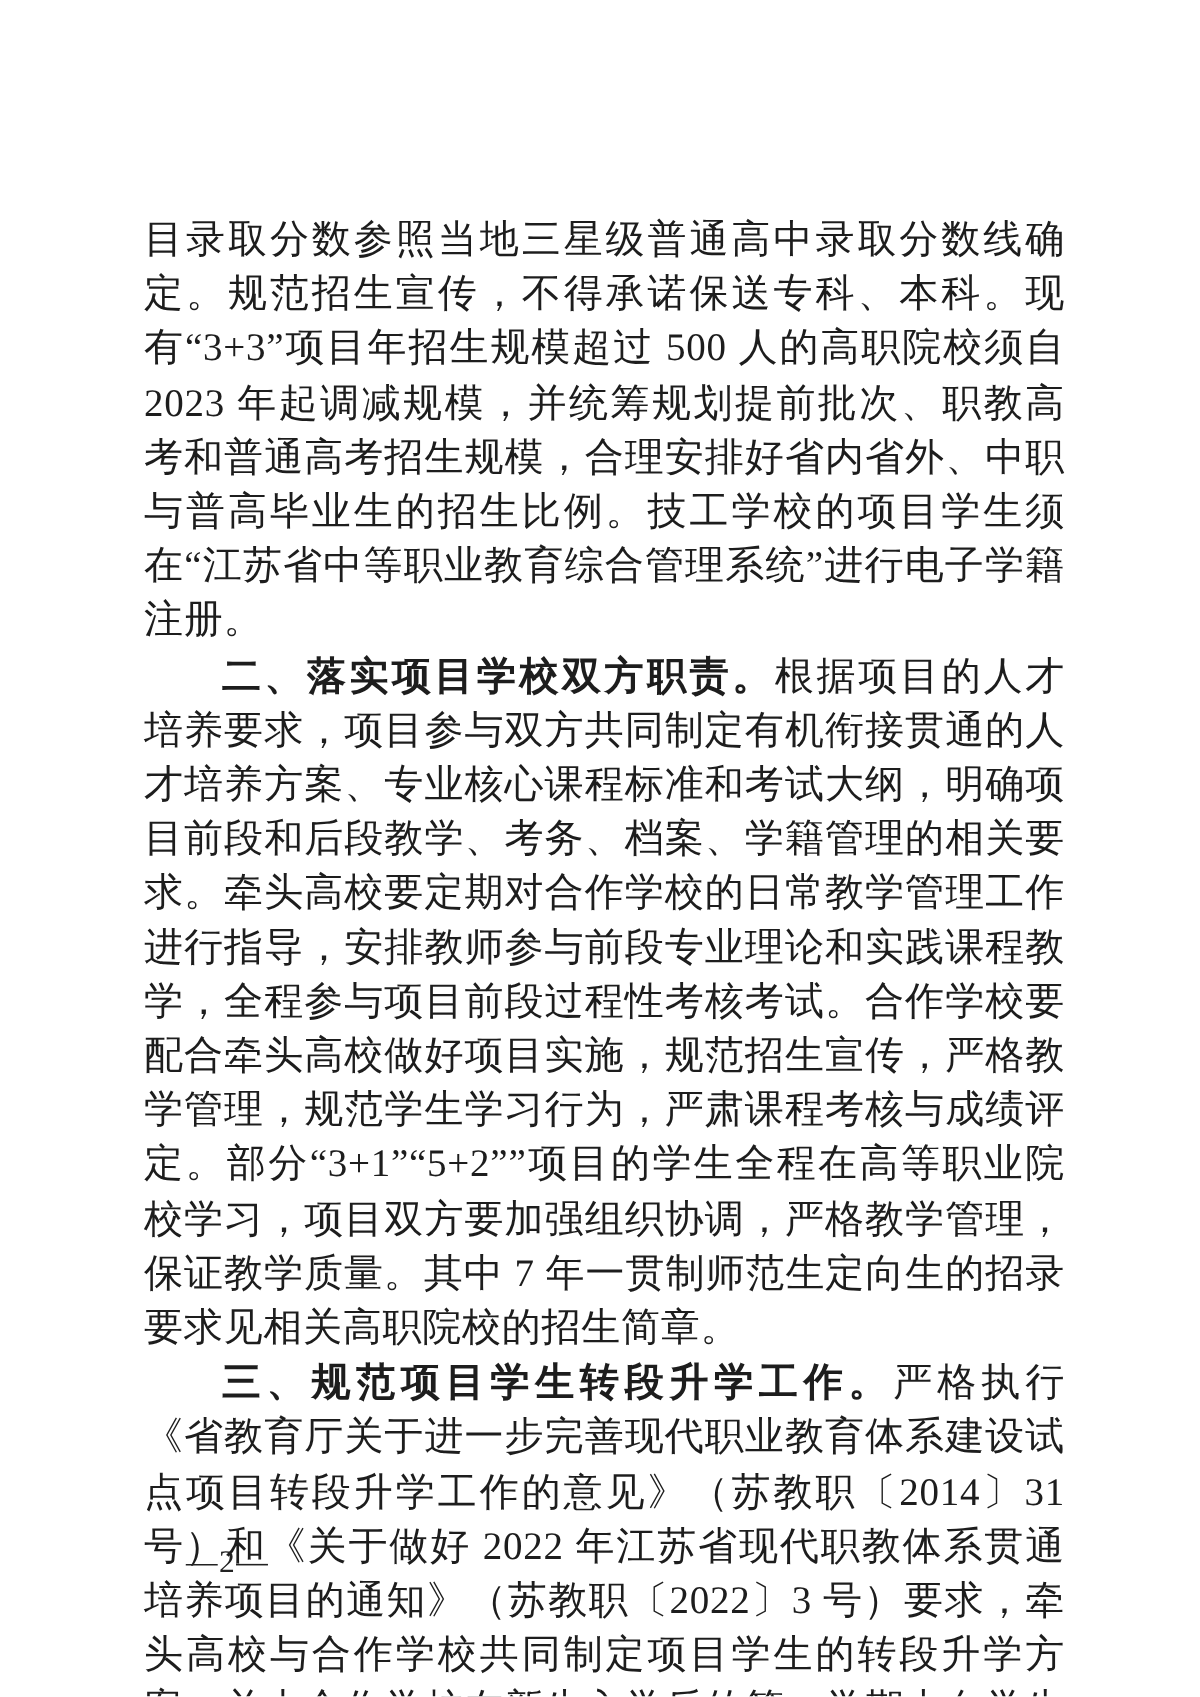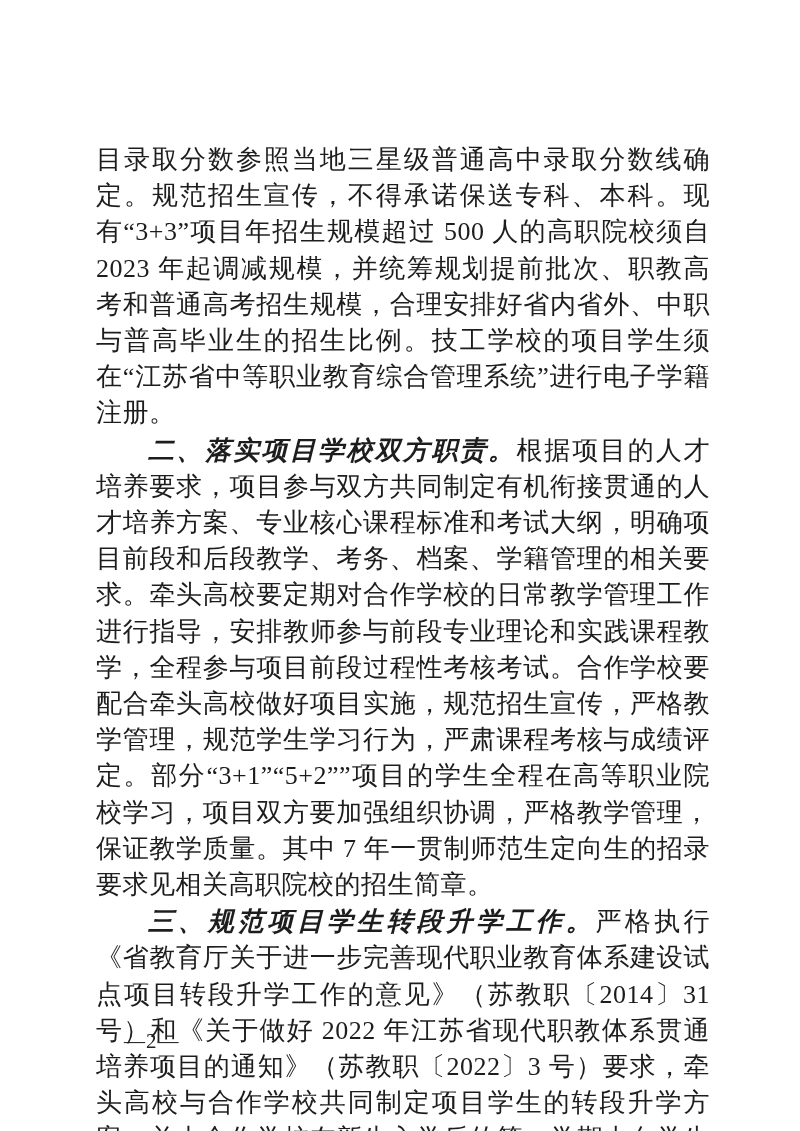--- a/index.html
+++ b/index.html
@@ -30,21 +30,20 @@
     margin: 0;
     padding: 0;
   }
   .para.indent {
     text-indent: 2em;
   }
   .para-head {
     font-weight: 700;
     font-family: "Liberation Sans", "DejaVu Sans", sans-serif;
     letter-spacing: 1px;
-    font-style: italic;
   }
   .page-footer {
     position: absolute;
     left: 124px;
     top: 1028px;
     font-size: 21px;
     line-height: 26px;
     color: #222222;
     letter-spacing: 1px;
   }

